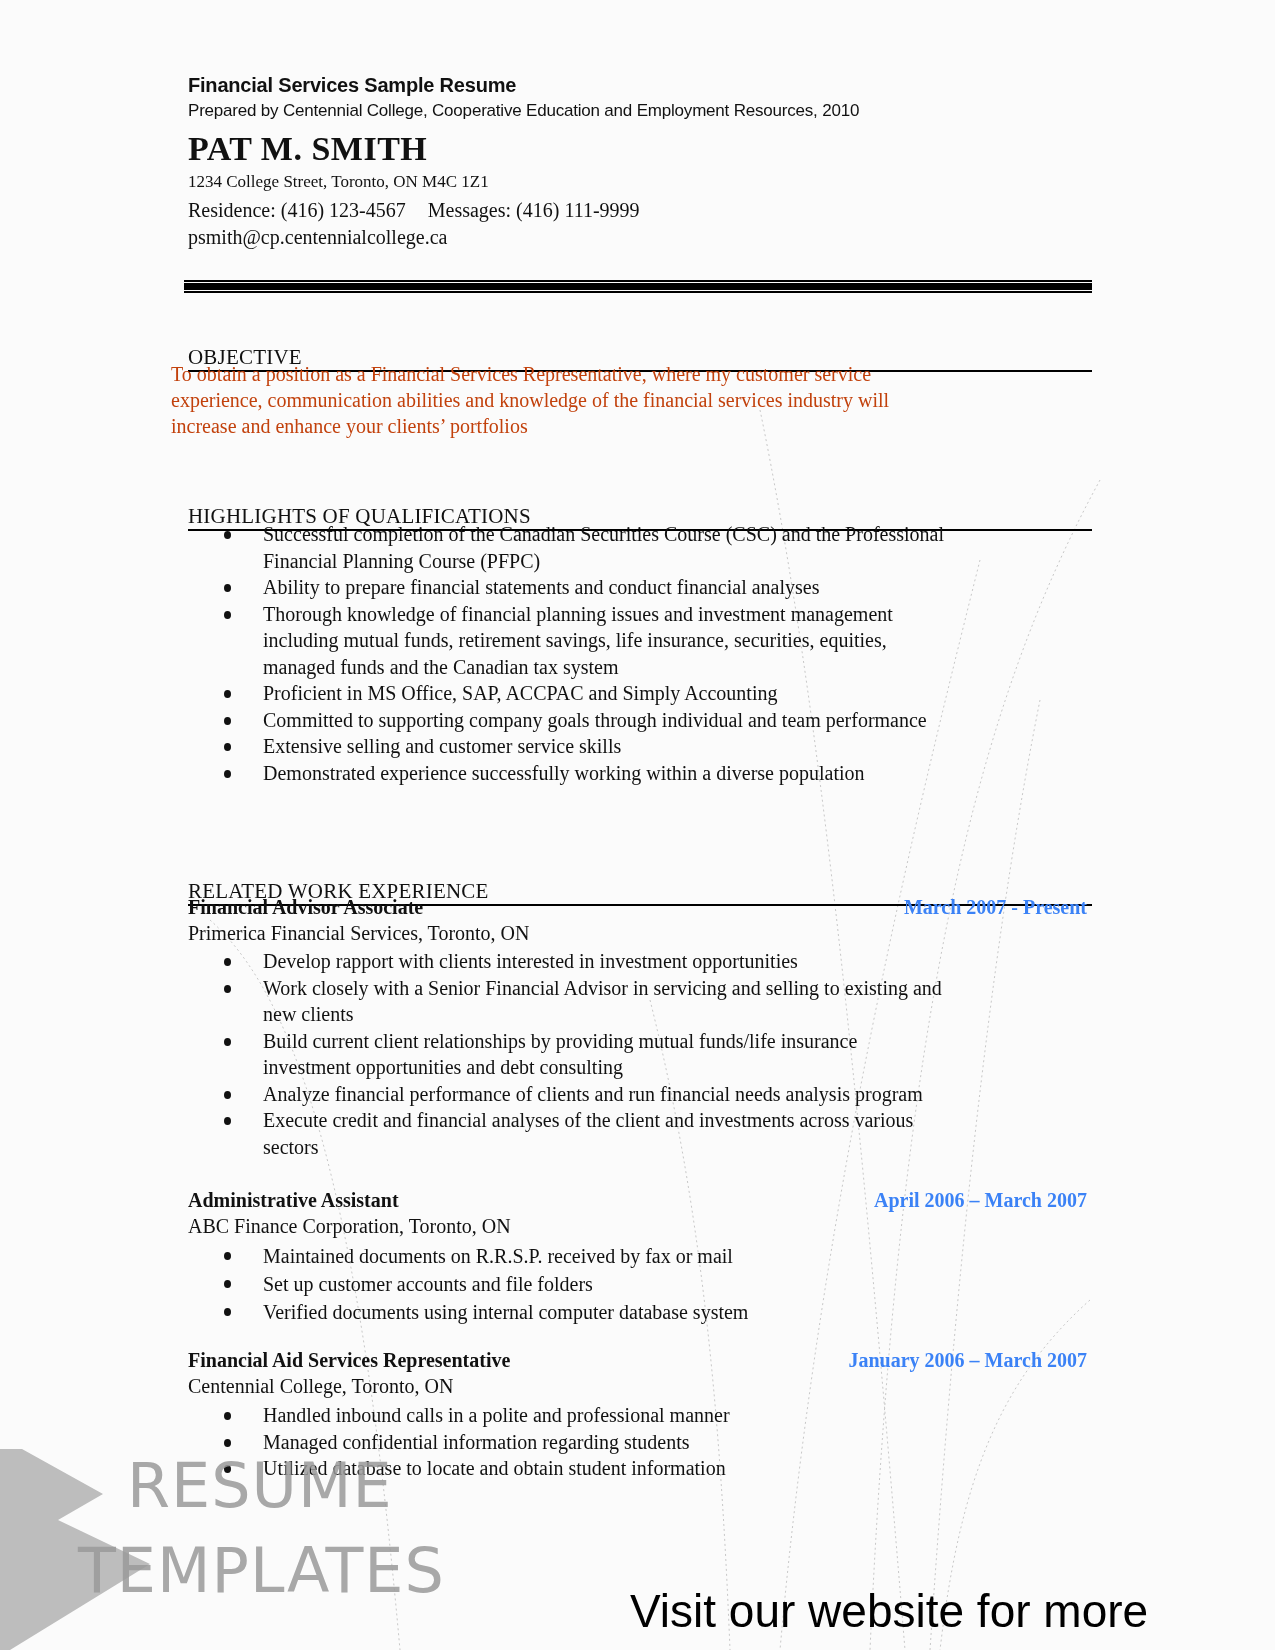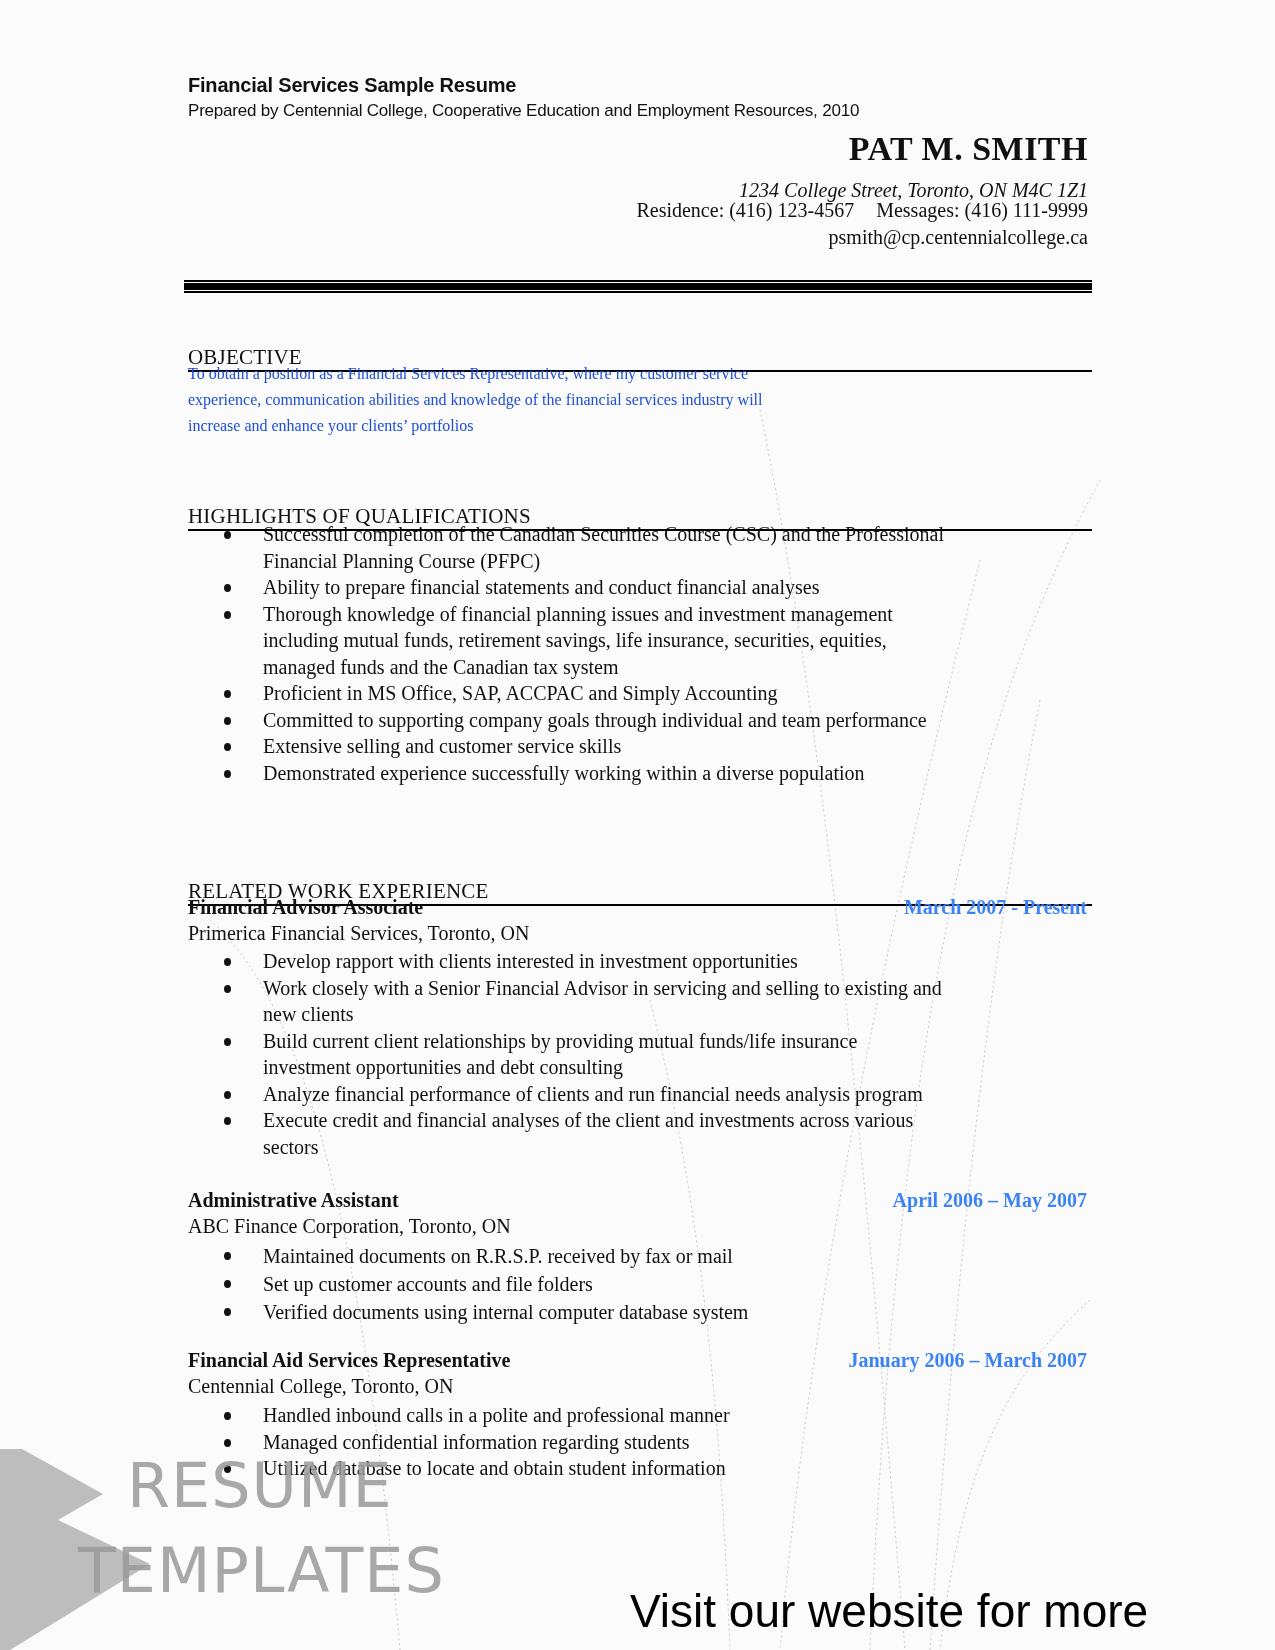--- a/index.html
+++ b/index.html
@@ -19,44 +19,44 @@
       position: absolute; left: 188px; top: 74px;
       font-family: "Liberation Sans", sans-serif; font-weight: bold;
       font-size: 20px; color: #111; letter-spacing: -0.2px;
     }
     .doc-subtitle {
       position: absolute; left: 188px; top: 101px;
       font-family: "Liberation Sans", sans-serif;
       font-size: 17px; color: #111; letter-spacing: -0.2px;
     }
     .contact {
-      position: absolute; left: 188px; width: 900px; text-align: right;
+      position: absolute; left: 188px; width: 900px; text-align: left;
       font-family: "Liberation Serif", serif; color: #111;
     }
     .name { top: 130px; font-size: 34px; font-weight: bold; letter-spacing: 0.5px; }
-    .addr { top: 179px; font-size: 20px; font-style: italic; }
+    .addr { top: 172px; font-size: 17px; }
     .phones { top: 199px; font-size: 20px; }
     .phones .gap { display: inline-block; width: 22px; }
     .email { top: 226px; font-size: 20px; }
 
     .triple-rule { position: absolute; left: 184px; width: 908px; top: 280px; height: 14px; }
     .triple-rule .r1 { position: absolute; left: 0; right: 0; top: 0; height: 2px; background: #000; }
     .triple-rule .r2 { position: absolute; left: 0; right: 0; top: 3px; height: 7px; background: #000; }
     .triple-rule .r3 { position: absolute; left: 0; right: 0; top: 11px; height: 2px; background: #000; }
 
     .section-head {
       position: absolute; left: 188px; width: 904px;
       font-family: "Liberation Serif", serif; font-size: 21px; color: #111;
       border-bottom: 2px solid #000; padding-bottom: 1px; line-height: 24px;
       letter-spacing: 0.2px;
       margin-top: 38px;
     }
     .para {
-      position: absolute; left: 188px; width: 880px;
-      font-family: "Liberation Serif", serif; font-size: 16px; line-height: 26px; color: #1d4ed8;
+      position: absolute; left: 171px; width: 880px;
+      font-family: "Liberation Serif", serif; font-size: 20px; line-height: 26px; color: #c2410c;
     }
     ul.bullets {
       position: absolute; left: 188px; width: 900px; list-style: none;
       font-family: "Liberation Serif", serif; font-size: 20px; line-height: 26.5px; color: #111;
     }
     ul.bullets li { position: relative; padding-left: 75px; }
     ul.bullets li .dot {
       position: absolute; left: 36px; top: 10px; width: 7px; height: 8px;
       border-radius: 50%; background: #111;
     }
@@ -187,21 +187,21 @@
         <div>Analyze financial performance of clients and run financial needs analysis program</div>
       </li>
     <li>
         <span class="dot"></span>
         <div>Execute credit and financial analyses of the client and investments across various</div>
         <div>sectors</div>
       </li>
   </ul>
 
   <div class="job-title" style="top:1189px;">Administrative Assistant</div>
-  <div class="job-dates" style="top:1189px;">April 2006 – May 2007</div>
+  <div class="job-dates" style="top:1189px;">April 2006 – March 2007</div>
   <div class="job-company" style="top:1215px;">ABC Finance Corporation, Toronto, ON</div>
   <ul class="bullets" style="top:1242px; line-height:28px;">
     <li>
         <span class="dot"></span>
         <div>Maintained documents on R.R.S.P. received by fax or mail</div>
       </li>
     <li>
         <span class="dot"></span>
         <div>Set up customer accounts and file folders</div>
       </li>

